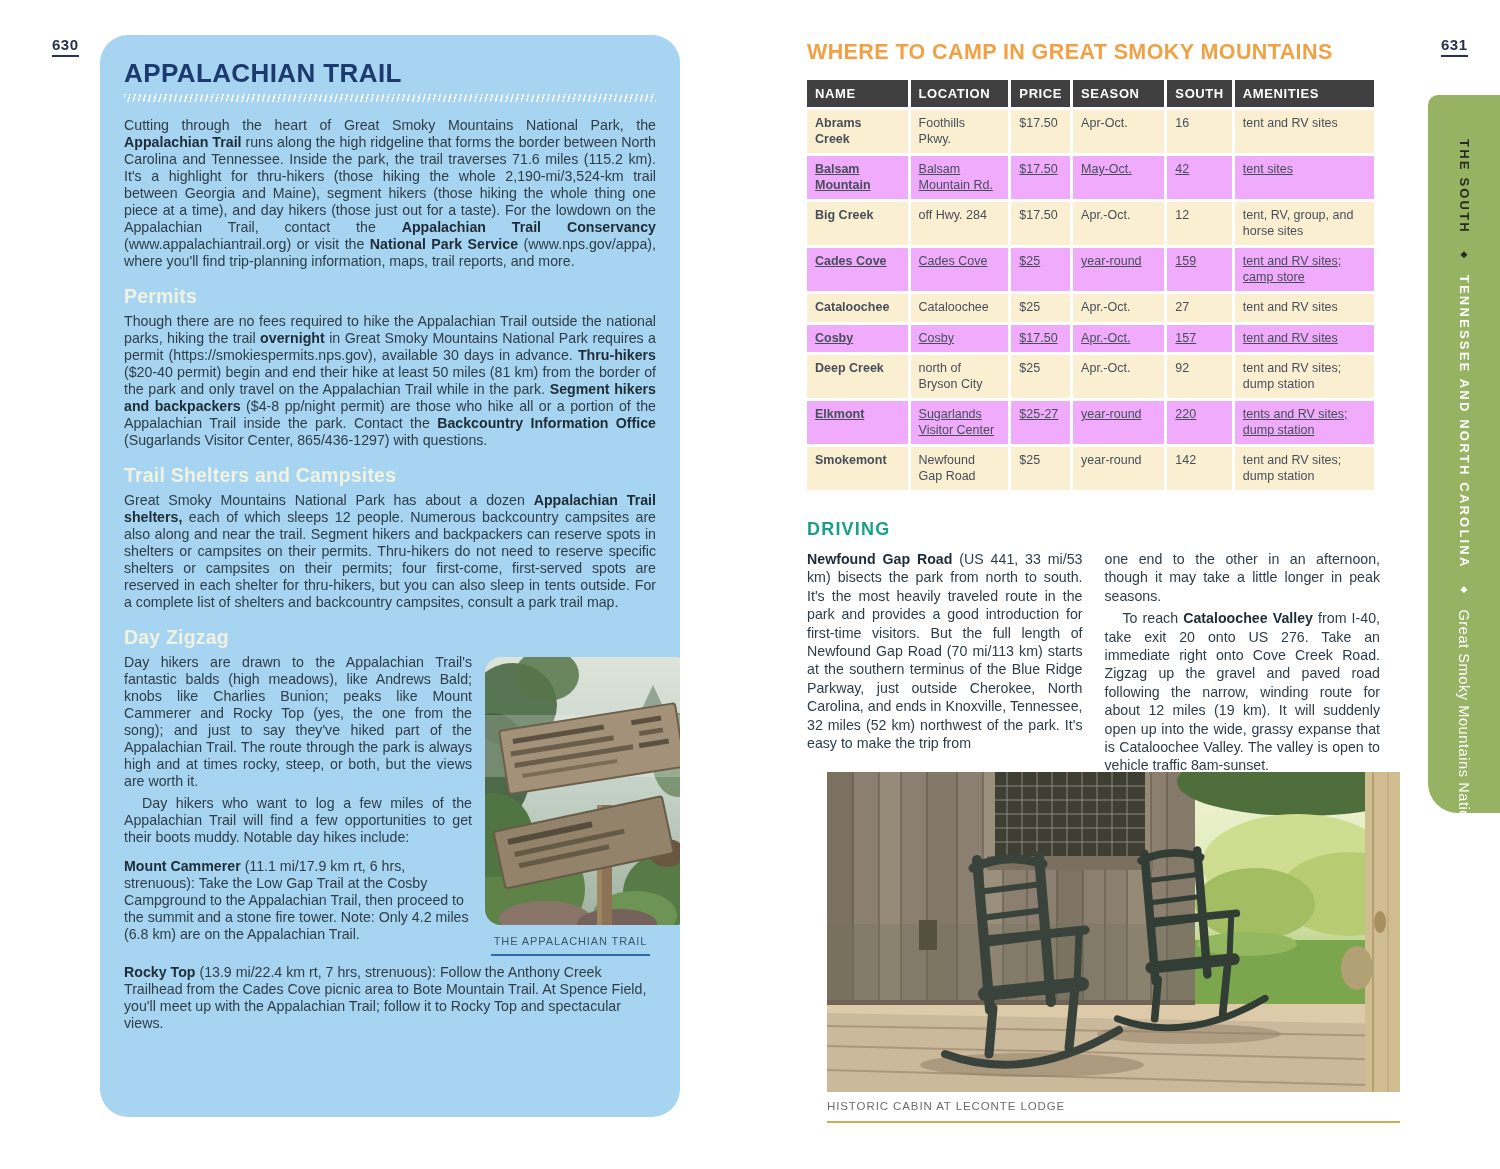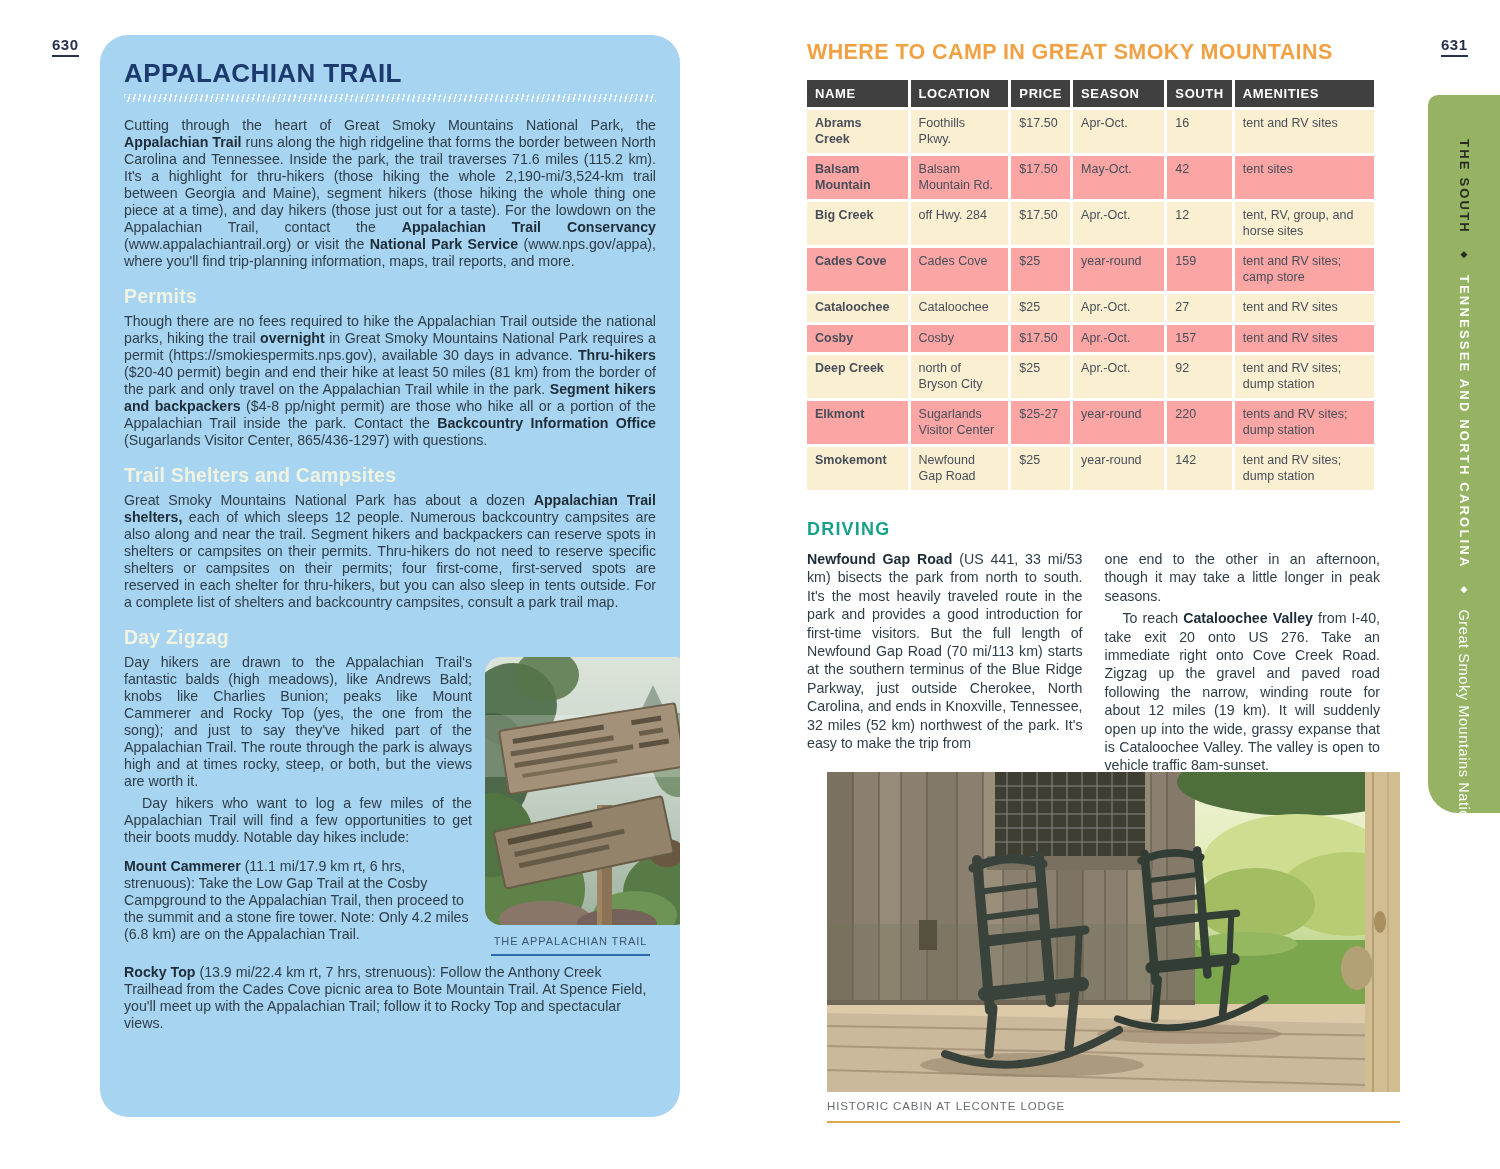--- a/index.html
+++ b/index.html
@@ -51,21 +51,21 @@
   .camp-title{margin:0 0 12px;font-size:21.5px;color:#f0a144;font-weight:800;letter-spacing:.4px;}
   table.camp{width:100%;border-collapse:separate;border-spacing:3px;margin-left:-3px;}
   table.camp th{
     background:#404040;color:#ffffff;font-size:13px;letter-spacing:.6px;
     text-align:left;padding:6px 8px;font-weight:700;
   }
   table.camp td{
     font-size:12.5px;line-height:15.5px;padding:6px 8px;vertical-align:top;color:#474e59;
   }
   tr.cream td{background:#fbefd2;}
-  tr.gray td{background:#fca5a5;}
+  tr.gray td{background:#f0abfc;text-decoration:underline;}
   td.rowname{font-weight:700;color:#233a60;}
   .camp th:nth-child(1){width:18.5%}.camp th:nth-child(2){width:18%}
   .camp th:nth-child(3){width:10.5%}.camp th:nth-child(4){width:17%}
   .camp th:nth-child(5){width:9.5%}.camp th:nth-child(6){width:26.5%}
 
   .driving-h{margin:26px 0 10px;font-size:18px;color:#17a08a;font-weight:800;letter-spacing:1.2px;}
   .cols{display:flex;gap:22px;}
   .col{flex:1;min-width:0;}
   .cols p{font-size:14.2px;line-height:18.4px;margin:0 0 4px;}
 

